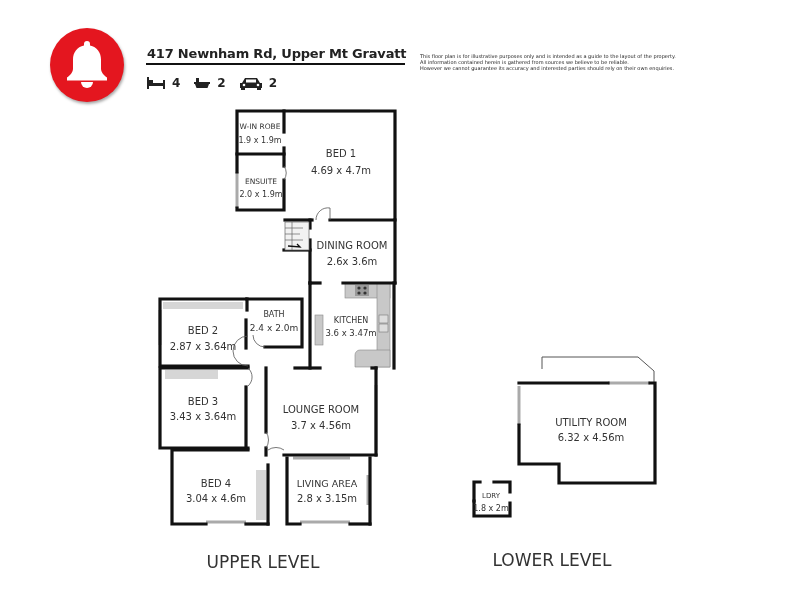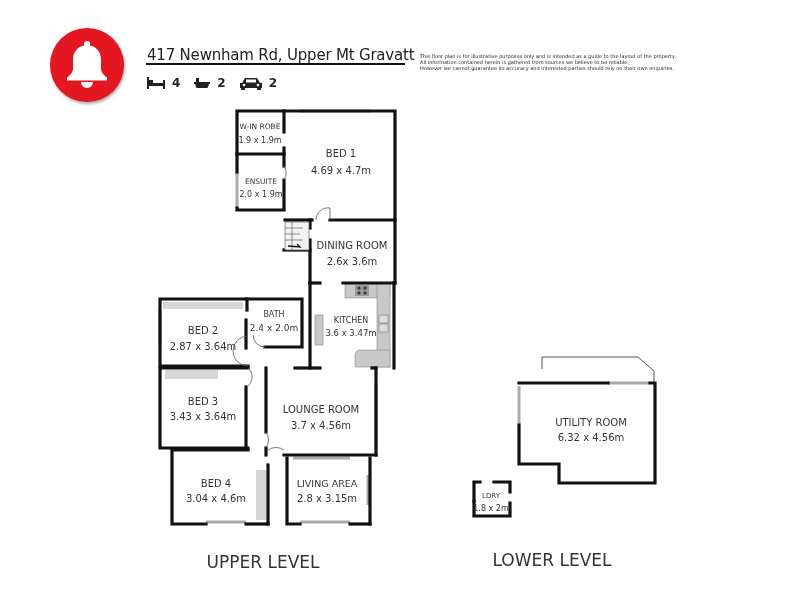--- a/index.html
+++ b/index.html
@@ -1,19 +1,19 @@
 <!DOCTYPE html>
 <html><head>
   <meta charset="utf-8">
   <style>
     html, body { margin: 0; padding: 0; background: #ffffff; }
     body { width: 800px; height: 600px; position: relative; overflow: hidden; font-family: "DejaVu Sans", sans-serif; }
     .logo { position: absolute; left: 50px; top: 28px; width: 74px; height: 74px; border-radius: 50%; background: #e4161f; box-shadow: 1px 2px 3px rgba(0,0,0,0.35); }
     .logo svg { position: absolute; left: 0; top: 0; }
-    .addr { position: absolute; left: 147px; top: 46px; font-family: "DejaVu Sans", sans-serif; font-weight: normal; font-size: 15px; color: #222; letter-spacing: -0.2px; }
+    .addr { position: absolute; left: 147px; top: 46px; font-family: "DejaVu Sans", sans-serif; font-weight: bold; font-size: 13px; color: #222; letter-spacing: -0.2px; }
     .addr-rule { position: absolute; left: 146px; top: 63px; width: 259px; height: 2px; background: #111; }
     .features { position: absolute; left: 147px; top: 74px; height: 18px; display: flex; align-items: center; font-family: "DejaVu Sans", sans-serif; font-weight: bold; font-size: 12px; color: #222; }
     .feat { display: flex; align-items: center; margin-right: 14px; }
     .feat svg { margin-right: 7px; }
     .disclaimer { position: absolute; left: 420px; top: 53px; width: 375px; font-family: "DejaVu Sans", sans-serif; font-size: 5px; line-height: 6px; color: #222; }
     .disclaimer div { white-space: nowrap; }
     .plan { position: absolute; left: 0; top: 0; }
     .room-label { font-family: "DejaVu Sans", sans-serif; fill: #333; text-anchor: middle; }
     .level-label { font-family: "DejaVu Sans", sans-serif; fill: #333; font-size: 17px; text-anchor: middle; }
   </style>

